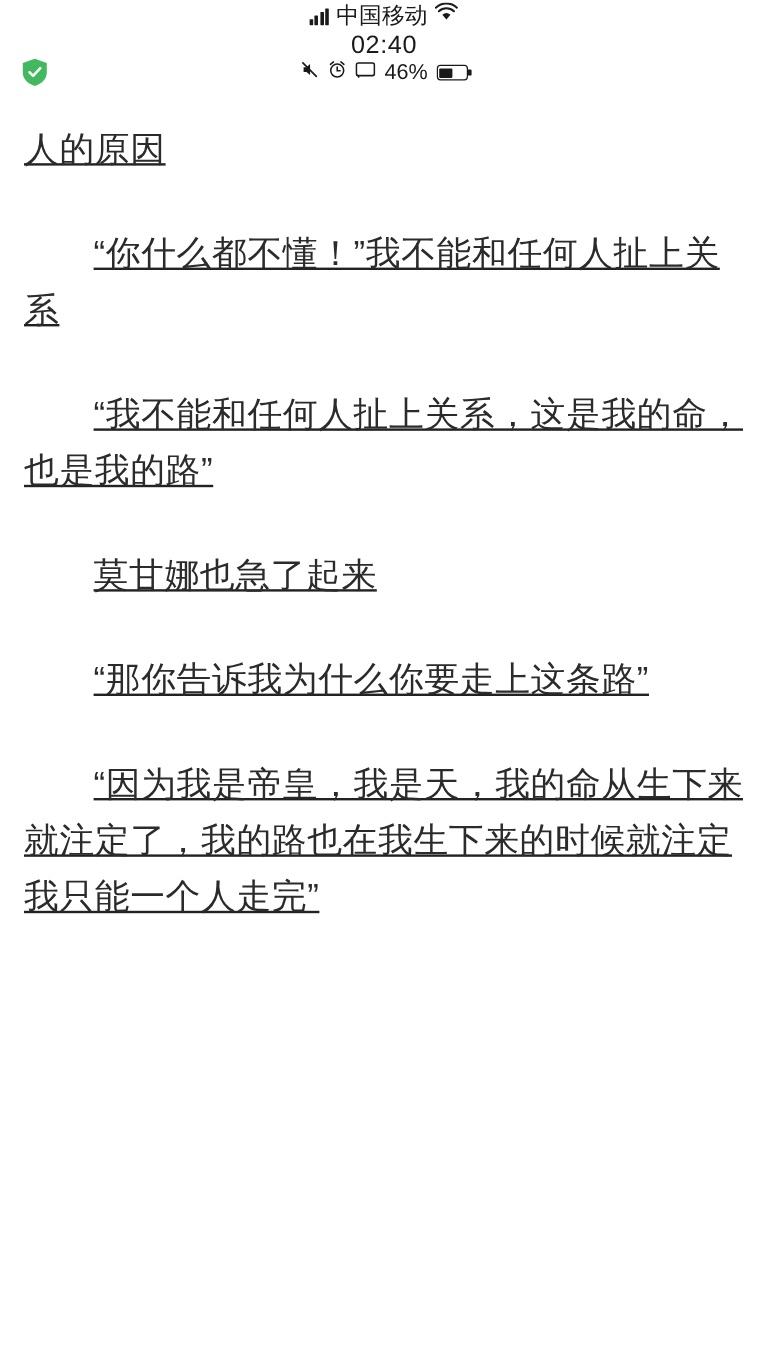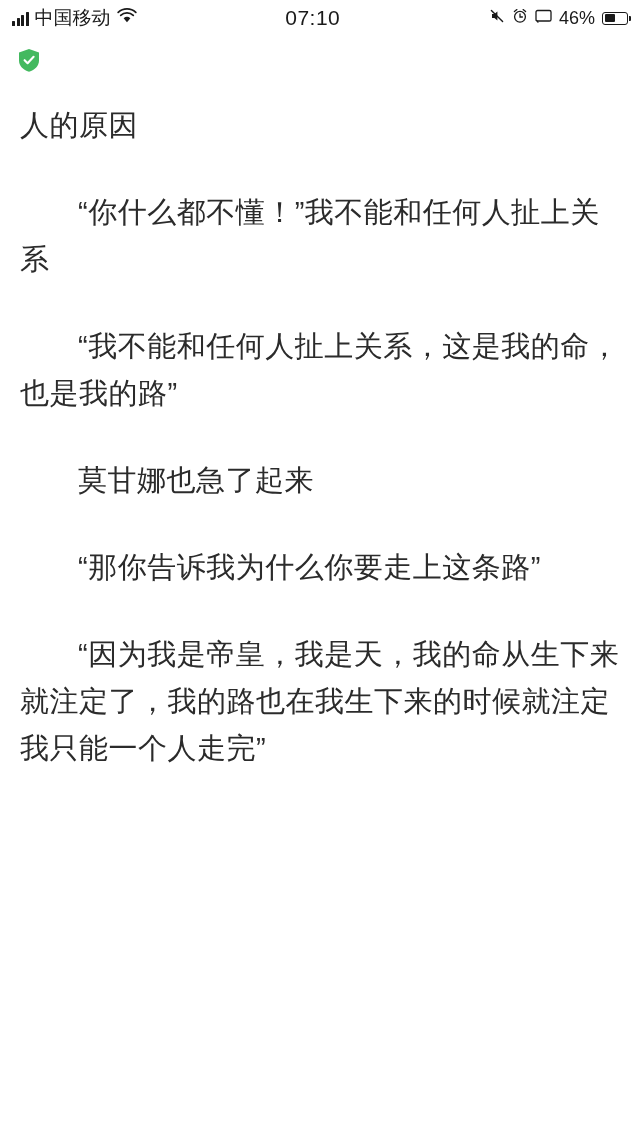--- a/index.html
+++ b/index.html
@@ -18,20 +18,21 @@
 
   
   .status-bar {
     height: 36px;
     display: flex;
     align-items: center;
     padding: 0 12px;
     font-size: 19px;
     color: #1a1a1a;
     box-sizing: border-box;
+    flex-direction: column;
   }
   .status-left {
     display: flex;
     align-items: center;
     gap: 6px;
     flex: 0 0 auto;
   }
   .status-center {
     flex: 1 1 auto;
     text-align: center;
@@ -118,20 +119,21 @@
     white-space: nowrap;
     overflow: hidden;
     text-overflow: ellipsis;
     padding-right: 30px;
   }
 
   
   .reader {
     padding: 18px 20px 0 20px;
     box-sizing: border-box;
+    text-decoration: underline;
   }
   .para {
     font-size: 29px;
     line-height: 1.62;
     color: #2b2b2b;
     margin: 0 0 40px 0;
     letter-spacing: 0.5px;
   }
   .para.indent { text-indent: 2em; }
   .para.last { margin-bottom: 16px; }
@@ -150,21 +152,21 @@
     <span class="carrier">中国移动</span>
     <span>
       <svg width="20" height="16" viewBox="0 0 20 16" aria-hidden="true">
         <path d="M10 14.2 L6.6 10.3 a5.2 5.2 0 0 1 6.8 0 Z" fill="#1a1a1a"></path>
         <path d="M3.7 7.4 a9.2 9.2 0 0 1 12.6 0" stroke="#1a1a1a" stroke-width="1.7" fill="none" stroke-linecap="round"></path>
         <path d="M1.2 4.4 a13 13 0 0 1 17.6 0" stroke="#1a1a1a" stroke-width="1.7" fill="none" stroke-linecap="round"></path>
       </svg>
     </span>
   </div>
 
-  <div class="status-center">07:10</div>
+  <div class="status-center">02:40</div>
 
   <div class="status-right">
     <span>
       <svg width="16" height="16" viewBox="0 0 16 16" aria-hidden="true">
         <path d="M3 6 h2.4 L8.4 3.4 v9.2 L5.4 10 H3 Z" fill="#1a1a1a"></path>
         <path d="M2.4 2.4 L13.6 13.6" stroke="#1a1a1a" stroke-width="1.4" stroke-linecap="round"></path>
       </svg>
     </span>
     <span>
       <svg width="16" height="16" viewBox="0 0 16 16" aria-hidden="true">

